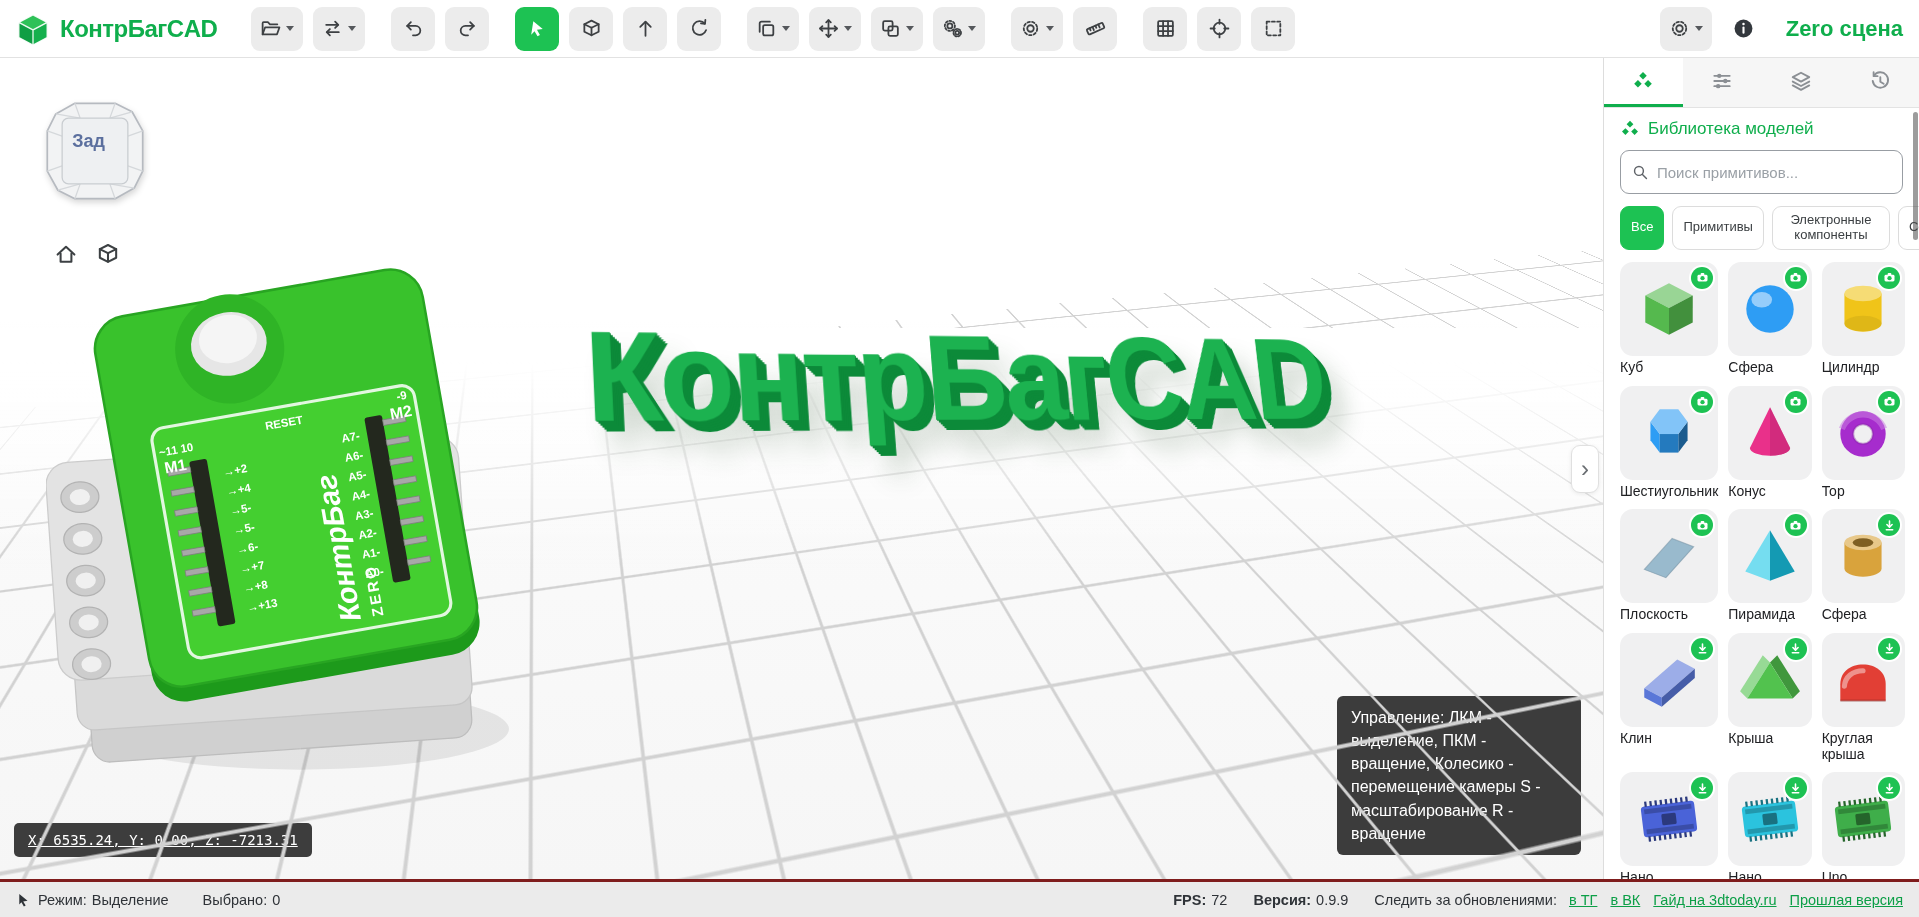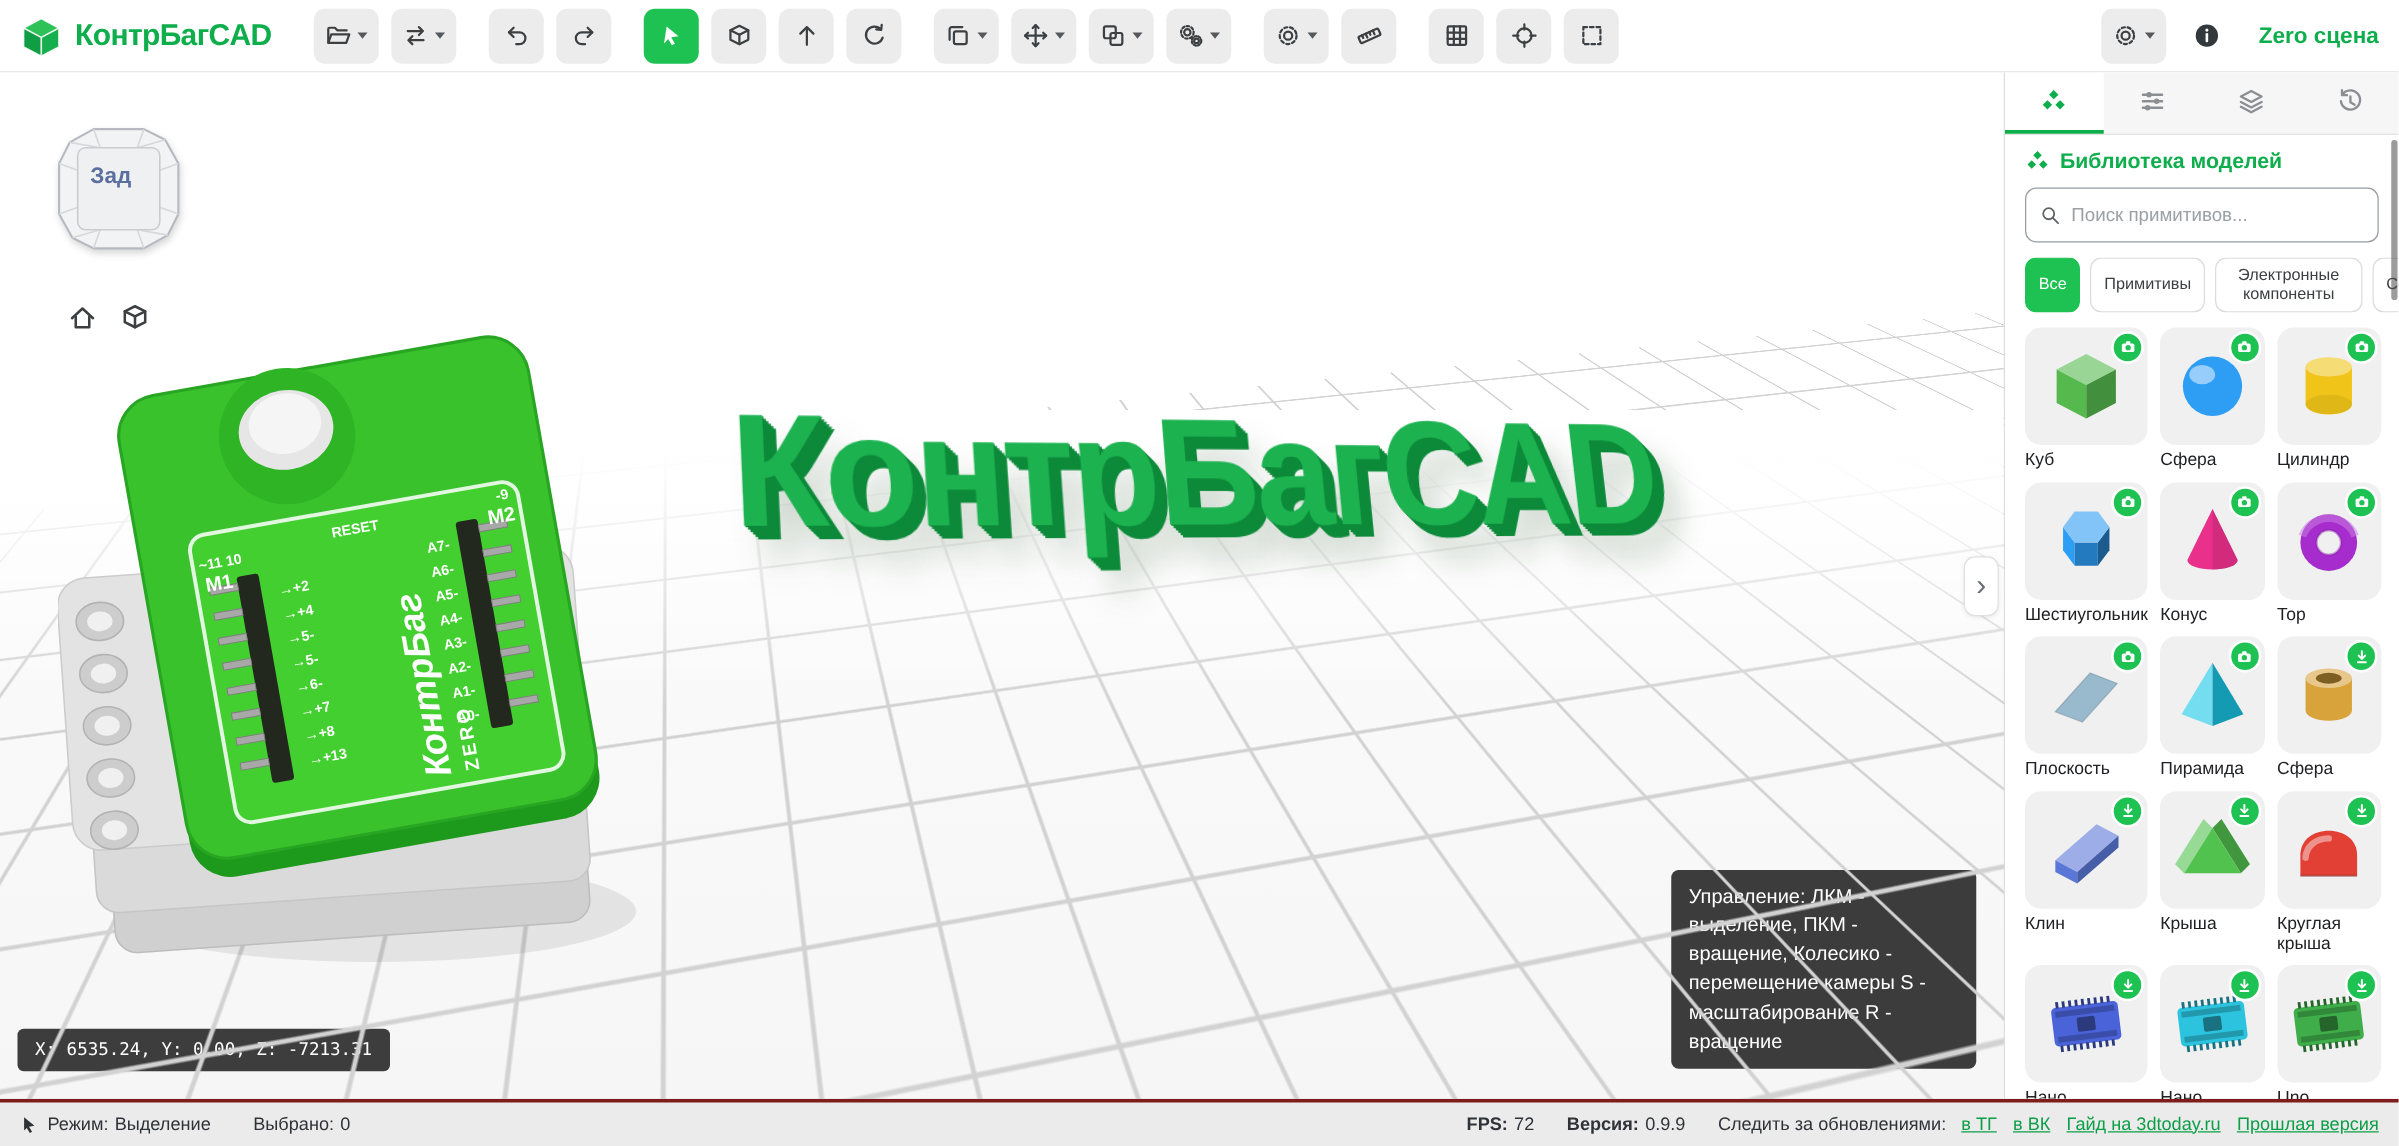--- a/index.html
+++ b/index.html
@@ -17,21 +17,21 @@
 .tgroup{display:flex;align-items:center;gap:10px;}
 .tbtn{height:44px;min-width:44px;border:none;border-radius:9px;background:#ececec;
   color:var(--toolbar-icon,#3d4043);display:flex;align-items:center;justify-content:center;
   gap:5px;cursor:pointer;padding:0 9px;}
 .tbtn svg{width:21px;height:21px;display:block;}
 .tbtn .car{width:0;height:0;border-left:4.5px solid transparent;border-right:4.5px solid transparent;
   border-top:5.5px solid #55585c;}
 .tbtn.active{background:var(--accent-bright,#1dc253);color:#fff;}
 .tbtn.plain{background:transparent;color:#33383d;padding:0;}
 .toolbar-right{margin-left:auto;display:flex;align-items:center;gap:12px;}
-.scene-label{color:var(--accent,#0fae4c);font-size:18px;font-weight:bold;margin-left:8px;white-space:nowrap;}
+.scene-label{color:var(--accent,#0fae4c);font-size:22px;font-weight:bold;margin-left:8px;white-space:nowrap;}
 
 
 .main{flex:1;display:flex;min-height:0;}
 .viewport{flex:1;position:relative;overflow:hidden;
   background:linear-gradient(#ffffff 0 32%,#fbfbfb 42%,#f6f6f6 100%);}
 .floor{position:absolute;left:-520px;top:282px;width:2900px;height:1700px;
   background-image:
     repeating-linear-gradient(0deg,#d2d2d2 0 1.5px,transparent 1.5px 62px),
     repeating-linear-gradient(90deg,#d2d2d2 0 1.5px,transparent 1.5px 62px);
   transform:perspective(760px) rotateX(55deg) rotateZ(-10deg);
@@ -56,37 +56,37 @@
 
 .text3d{position:absolute;left:586px;top:252px;font-size:132px;font-weight:bold;line-height:1;
   color:var(--text3d-fill,#1cb250);letter-spacing:-3px;white-space:nowrap;
   transform:perspective(1600px) rotateY(14deg) rotateX(10deg);transform-origin:0 70%;
   text-shadow:1px 1px 0 var(--text3d-depth,#0c8a39),3px 3px 0 var(--text3d-depth,#0c8a39),
     5px 5px 0 var(--text3d-depth,#0c8a39),7px 7px 0 var(--text3d-depth,#0c8a39),
     9px 9px 0 var(--text3d-depth,#0c8a39),11px 11px 0 var(--text3d-depth,#0c8a39),
     22px 28px 30px rgba(40,80,40,.28);}
 
 .coords{position:absolute;left:14px;bottom:22px;background:rgba(45,45,45,.92);color:#fff;
-  font-family:"DejaVu Sans Mono","Liberation Mono",monospace;font-size:14px;padding:9px 14px;border-radius:5px;}
+  font-family:"DejaVu Sans Mono","Liberation Mono",monospace;font-size:14px;padding:9px 14px;border-radius:5px;text-decoration:underline;}
 .hint{position:absolute;right:22px;bottom:24px;width:244px;background:rgba(45,45,45,.93);color:#fff;
   font-size:16px;line-height:1.45;padding:10px 14px;border-radius:6px;}
 .collapse{position:absolute;right:4px;top:50%;transform:translateY(-50%);width:28px;height:48px;
   border-radius:9px;background:#fff;border:1px solid #e0e0e0;color:#6a6e72;font-size:24px;
   display:flex;align-items:center;justify-content:center;cursor:pointer;box-shadow:0 1px 4px rgba(0,0,0,.08);}
 
 
 .sidebar{flex:0 0 316px;width:316px;background:#fff;border-left:1px solid #ddd;
   display:flex;flex-direction:column;overflow:hidden;position:relative;}
 .tabs{height:50px;flex:0 0 50px;display:flex;background:#f6f6f6;border-bottom:1px solid #e3e3e3;}
 .tab{flex:1;display:flex;align-items:center;justify-content:center;background:none;border:none;
   color:#8b8f94;border-bottom:3px solid transparent;cursor:pointer;}
 .tab svg{width:22px;height:22px;display:block;}
 .tab.active{color:var(--accent,#0fae4c);border-bottom-color:var(--accent,#0fae4c);background:#fff;}
 .lib-header{display:flex;align-items:center;gap:8px;padding:11px 16px 2px;
-  color:var(--accent,#0fae4c);font-weight:bold;font-size:17px;}
+  color:var(--accent,#0fae4c);font-weight:normal;font-size:17px;}
 .lib-header svg{width:20px;height:20px;display:block;}
 .searchbox{margin:9px 16px 0;height:44px;border:1.5px solid #989da3;border-radius:9px;
   display:flex;align-items:center;padding:0 11px;gap:8px;background:#fff;}
 .searchbox svg{width:17px;height:17px;color:#5f6368;flex:none;}
 .searchbox input{border:none;outline:none;font-size:15px;flex:1;color:#333;background:transparent;font-family:inherit;min-width:0;}
 .searchbox input::placeholder{color:#9aa0a6;}
 .chips{display:flex;gap:8px;margin:12px 0 2px 16px;overflow:hidden;align-items:stretch;}
 .chip{flex:none;border:1px solid #dcdcdc;background:#fff;color:#3c4043;border-radius:9px;
   padding:6px 10px;font-size:13px;line-height:1.15;display:flex;align-items:center;text-align:center;
   cursor:pointer;font-family:inherit;max-width:118px;}

